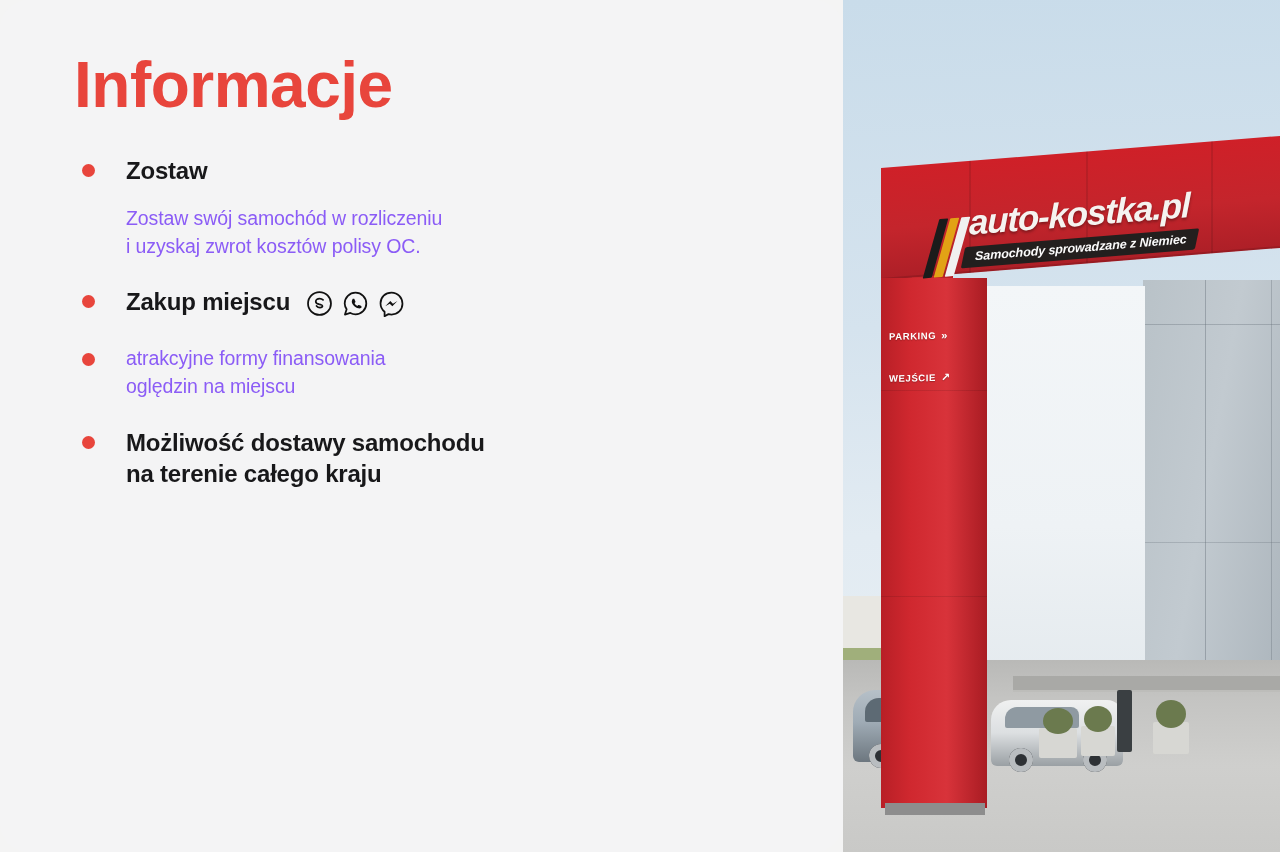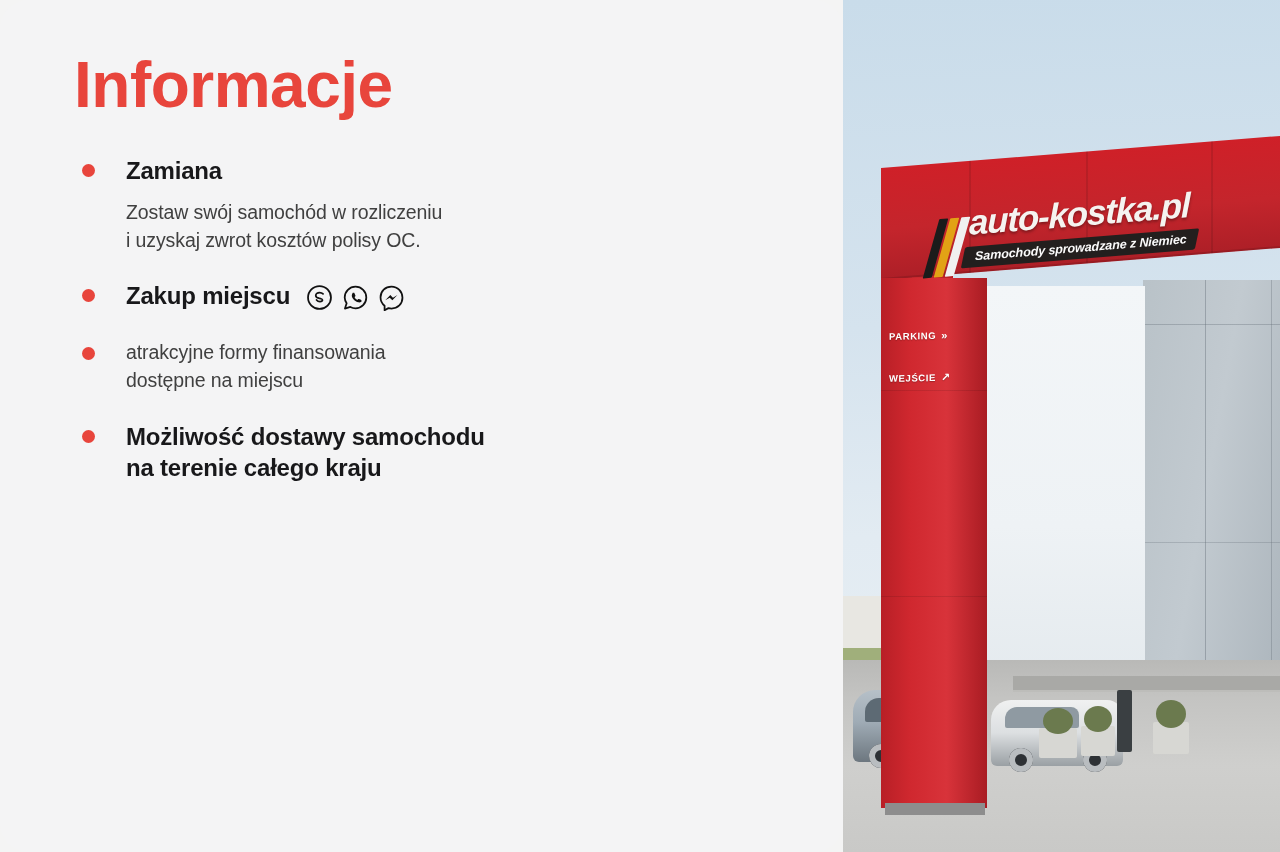--- a/index.html
+++ b/index.html
@@ -72,23 +72,23 @@
     align-items: center;
     flex-wrap: wrap;
     gap: 0;
   }
 
   .item-heading .heading-text { white-space: pre-wrap; }
 
   .item-body {
     font-size: 19.5px;
     font-weight: 400;
-    color: #404040;
+    color: #8b5cf6;
     line-height: 1.45;
-    margin-top: 11px;
+    margin-top: 17px;
     white-space: pre-line;
     letter-spacing: -0.1px;
   }
 
   
   .chat-icons {
     display: inline-flex;
     align-items: center;
     gap: 9px;
     margin-left: 16px;
@@ -425,21 +425,21 @@
 
   <section class="info-panel">
 
     <h1 class="page-title">Informacje</h1>
 
     <ul class="bullet-list">
 
       <li class="bullet-item">
         <span class="bullet-dot"></span>
         <div class="item-heading">
-          <span class="heading-text">Zamiana</span>
+          <span class="heading-text">Zostaw</span>
         </div>
         <p class="item-body">Zostaw swój samochód w rozliczeniu
 i uzyskaj zwrot kosztów polisy OC.</p>
       </li>
 
 
       <li class="bullet-item">
         <span class="bullet-dot"></span>
         <div class="item-heading">
           <span class="heading-text">Zakup miejscu</span>
@@ -467,21 +467,21 @@
               </svg>
             </span>
 
           </span>
         </div>
       </li>
 
       <li class="bullet-item">
         <span class="bullet-dot"></span>
         <p class="item-body">atrakcyjne formy finansowania
-dostępne na miejscu</p>
+oględzin na miejscu</p>
       </li>
 
       <li class="bullet-item">
         <span class="bullet-dot"></span>
         <div class="item-heading">
           <span class="heading-text">Możliwość dostawy samochodu
 na terenie całego kraju</span>
         </div>
       </li>
 

